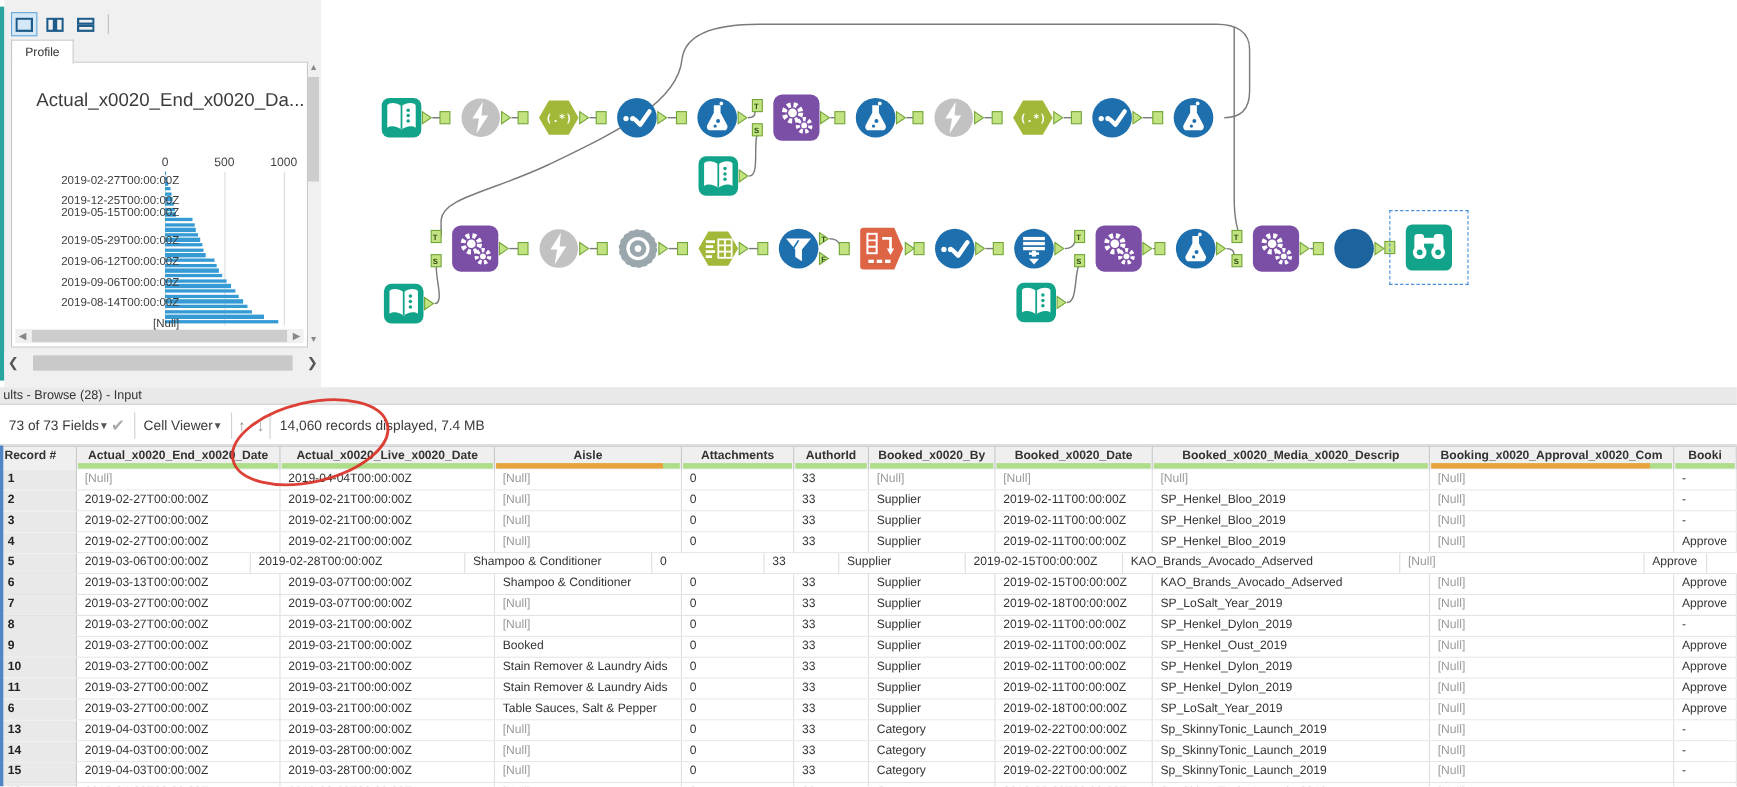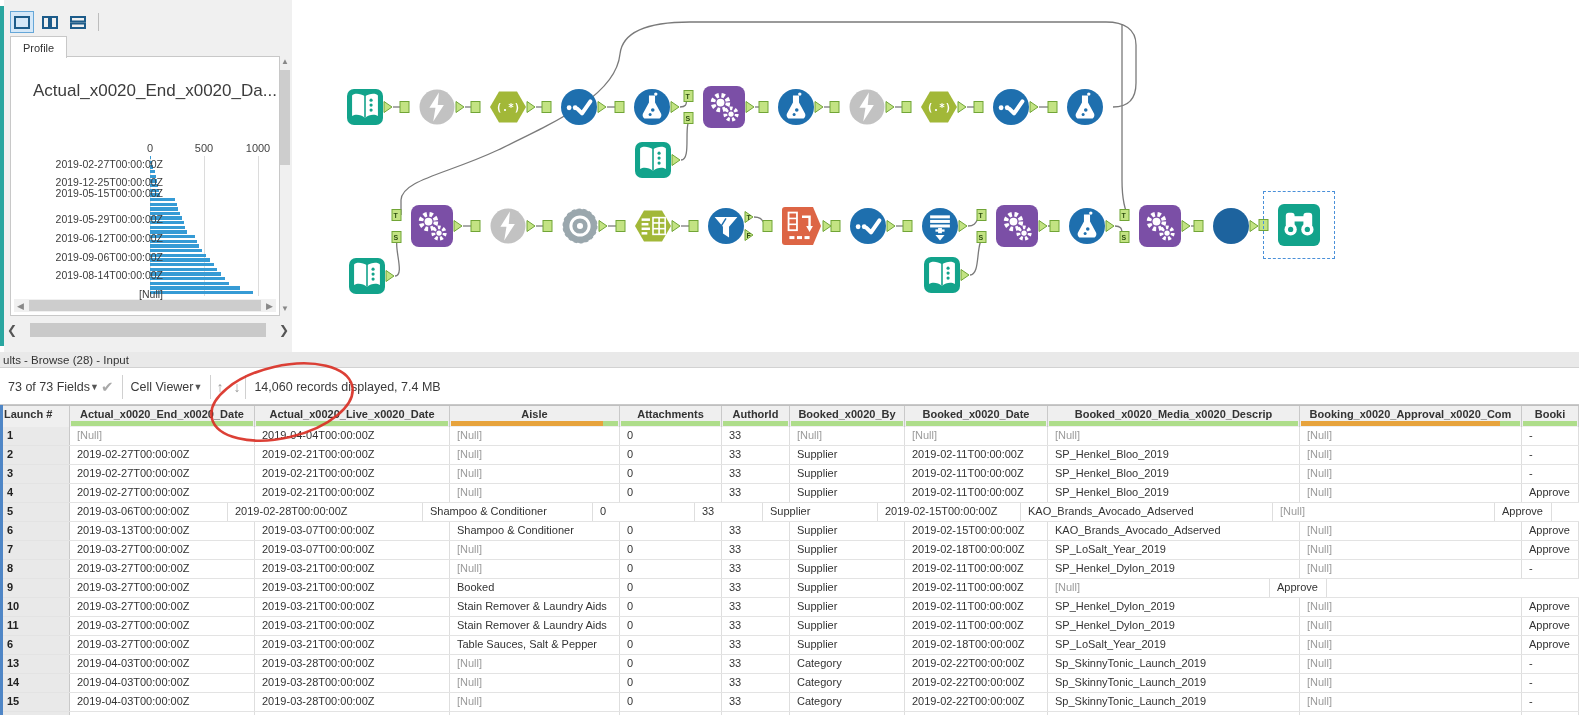--- a/index.html
+++ b/index.html
@@ -566,21 +566,21 @@
     <span class="arr">↓</span>
     <div class="rtb-sep"></div>
     <div class="rtb-item">
       <span>14,060 records displayed, 7.4 MB</span>
     </div>
   </div>
 
   <div class="edge-blue"></div>
   <div class="res-table" id="resTable">
       <div class="thead">
-        <div class="th" style="width: 70px; justify-content: flex-start; padding-left: 4px;">Launch #</div>
+        <div class="th" style="width: 70px; justify-content: flex-start; padding-left: 4px;">Record #</div>
         <div class="th" style="width: 185px;">Actual_x0020_End_x0020_Date<div class="qbar" style="background: rgb(174, 221, 138);"></div></div>
         <div class="th" style="width: 195px;">Actual_x0020_Live_x0020_Date<div class="qbar" style="background: rgb(174, 221, 138);"></div></div>
         <div class="th" style="width: 170px;">Aisle<div class="qbar" style="background: linear-gradient(to right, rgb(231, 163, 60) 0%, rgb(231, 163, 60) 91%, rgb(174, 221, 138) 91%, rgb(174, 221, 138) 100%);"></div></div>
         <div class="th" style="width: 102px;">Attachments<div class="qbar" style="background: rgb(174, 221, 138);"></div></div>
         <div class="th" style="width: 68px;">AuthorId<div class="qbar" style="background: rgb(174, 221, 138);"></div></div>
         <div class="th" style="width: 115px;">Booked_x0020_By<div class="qbar" style="background: rgb(174, 221, 138);"></div></div>
         <div class="th" style="width: 143px;">Booked_x0020_Date<div class="qbar" style="background: rgb(174, 221, 138);"></div></div>
         <div class="th" style="width: 252px;">Booked_x0020_Media_x0020_Descrip<div class="qbar" style="background: rgb(174, 221, 138);"></div></div>
         <div class="th" style="width: 222px;">Booking_x0020_Approval_x0020_Com<div class="qbar" style="background: linear-gradient(to right, rgb(231, 163, 60) 0%, rgb(231, 163, 60) 91%, rgb(174, 221, 138) 91%, rgb(174, 221, 138) 100%);"></div></div>
         <div class="th" style="width: 57px;">Booki<div class="qbar" style="background: rgb(174, 221, 138);"></div></div>
@@ -691,20 +691,21 @@
       </div>
       <div class="trow">
         <div class="td rec" style="width: 70px;">9</div>
         <div class="td" style="width: 185px;">2019-03-27T00:00:00Z</div>
         <div class="td" style="width: 195px;">2019-03-21T00:00:00Z</div>
         <div class="td" style="width: 170px;">Booked</div>
         <div class="td" style="width: 102px;">0</div>
         <div class="td" style="width: 68px;">33</div>
         <div class="td" style="width: 115px;">Supplier</div>
         <div class="td" style="width: 143px;">2019-02-11T00:00:00Z</div>
+        <div class="td" style="width: 252px;">SP_Henkel_Oust_2019</div>
         <div class="td nullv" style="width: 222px;">[Null]</div>
         <div class="td" style="width: 57px;">Approve</div>
       </div>
       <div class="trow">
         <div class="td rec" style="width: 70px;">10</div>
         <div class="td" style="width: 185px;">2019-03-27T00:00:00Z</div>
         <div class="td" style="width: 195px;">2019-03-21T00:00:00Z</div>
         <div class="td" style="width: 170px;">Stain Remover &amp; Laundry Aids</div>
         <div class="td" style="width: 102px;">0</div>
         <div class="td" style="width: 68px;">33</div>

